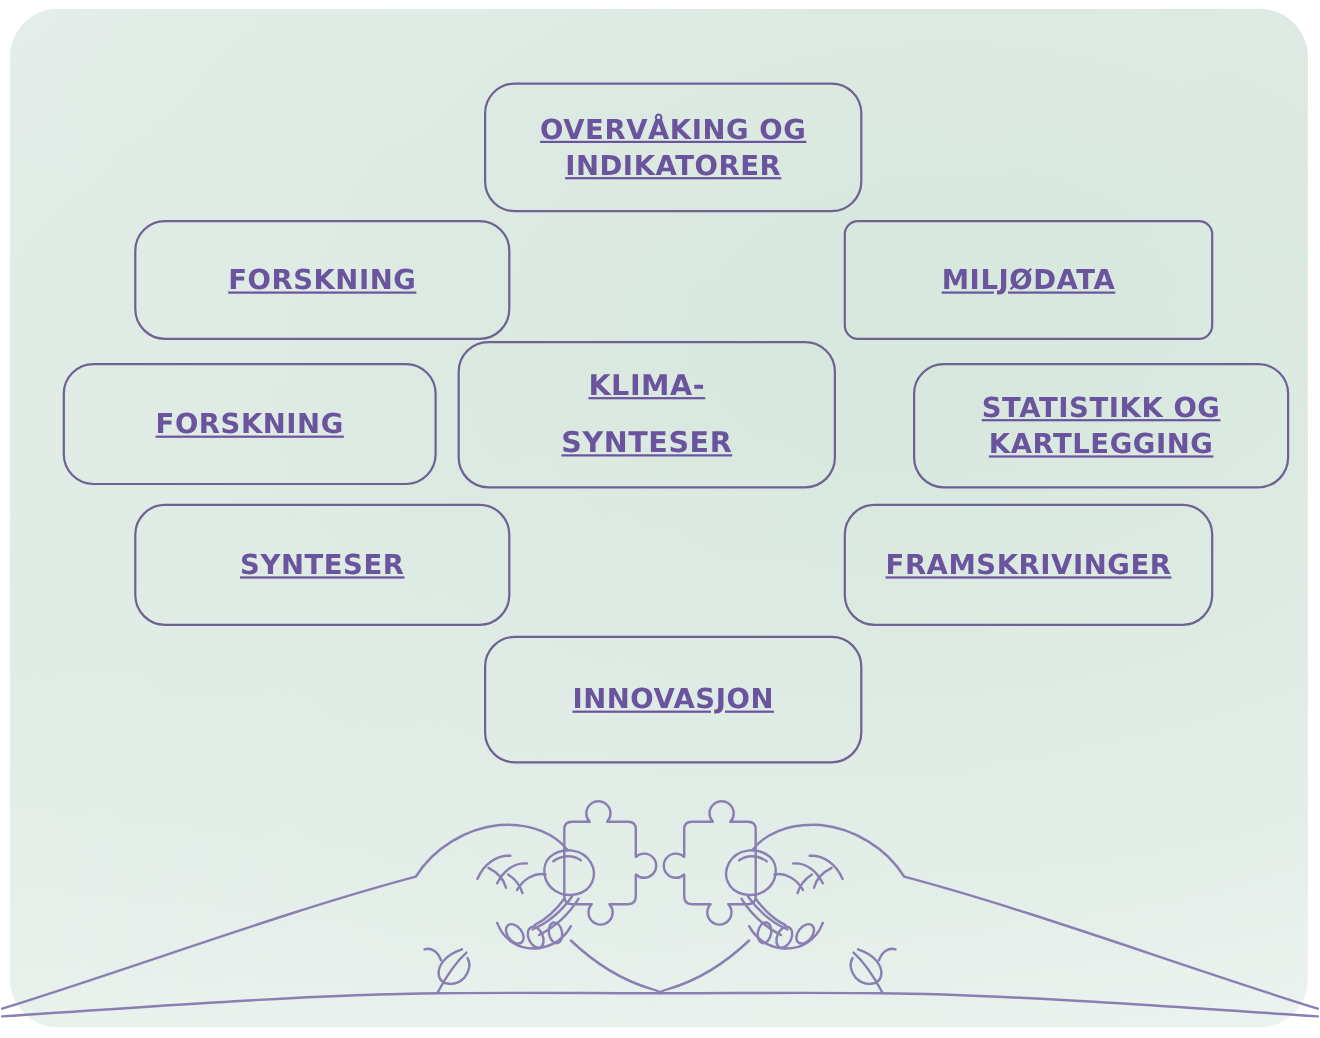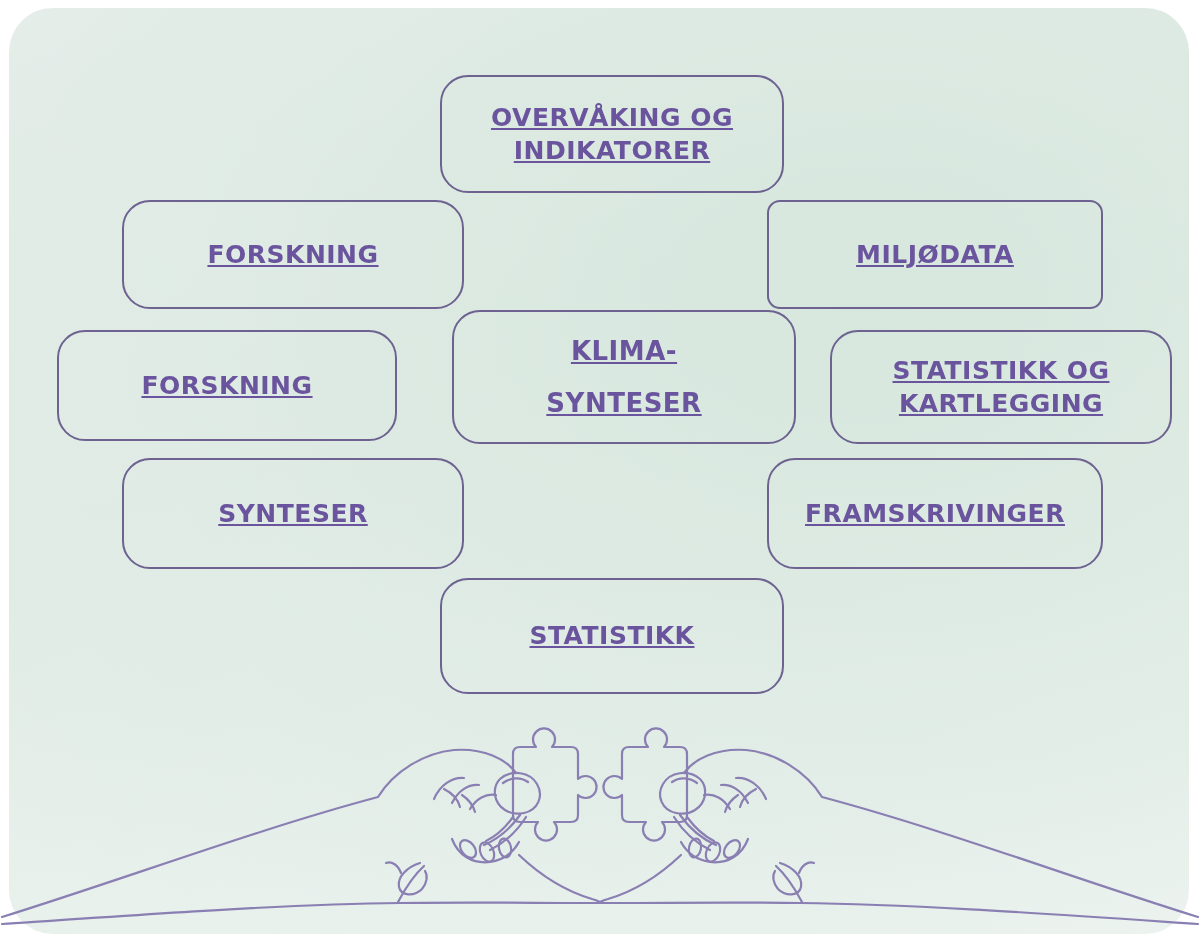--- a/index.html
+++ b/index.html
@@ -22,21 +22,21 @@
     text-align:center;
     color:#6a549e;
     font-size:25px;font-weight:600;letter-spacing:0.5px;line-height:1.34;text-decoration:underline;
   }
   .node .line{display:block;}
   .node.center{font-weight:800;font-size:26px;line-height:1.4;}
   
   .pos-overvaking     {left:440px;top:75px; width:340px;height:114px;}
   .pos-forskning      {left:122px;top:200px;width:338px;height:105px;}
   .pos-miljodata      {left:767px;top:200px;width:332px;height:105px;border-radius:13px;}
-  .pos-klima          {left:452px;top:310px;width:340px;height:130px;gap:16px;}
+  .pos-klima          {left:416px;top:310px;width:340px;height:130px;gap:16px;}
   .pos-innovasjon     {left:57px; top:330px;width:336px;height:107px;}
   .pos-statistikk     {left:830px;top:330px;width:338px;height:110px;}
   .pos-synteser       {left:122px;top:458px;width:338px;height:107px;}
   .pos-framskrivinger {left:767px;top:458px;width:332px;height:107px;}
   .pos-utredninger    {left:440px;top:578px;width:340px;height:112px;}
   .illustration{position:absolute;left:0;top:725px;width:1200px;height:219px;}
 </style>
 </head>
 <body>
 
@@ -72,21 +72,21 @@
 
   <div class="node pos-framskrivinger">
     <span class="line">FRAMSKRIVINGER</span>
   </div>
 
   <div class="node pos-synteser">
     <span class="line">SYNTESER</span>
   </div>
 
   <div class="node pos-utredninger">
-    <span class="line">STATISTIKK</span>
+    <span class="line">INNOVASJON</span>
   </div>
 
   <svg class="illustration" viewBox="0 0 1200 219" xmlns="http://www.w3.org/2000/svg" aria-hidden="true">
     <g id="hand-group" stroke="#8a7fb2" stroke-width="2.2" fill="none" stroke-linecap="round" stroke-linejoin="round">
 
       <path d="M 2,192 C 130,152 258,104 378,72 C 394,46 424,28 454,25 C 484,23 506,34 516,48"></path>
 
       <path d="M 2,199 C 150,189 290,179 400,178 C 466,177 534,178 600,178"></path>
 
       <path d="M 513,29 Q 513,22 520,22 L 536,22 A 11 11 0 1 1 552,22 L 571,22 Q 578,22 578,29 L 578,54 A 11 11 0 1 1 578,70 L 578,90 Q 578,97 571,97 L 554,97 A 11 11 0 1 1 538,97 L 520,97 Q 513,97 513,90 Z"></path>

